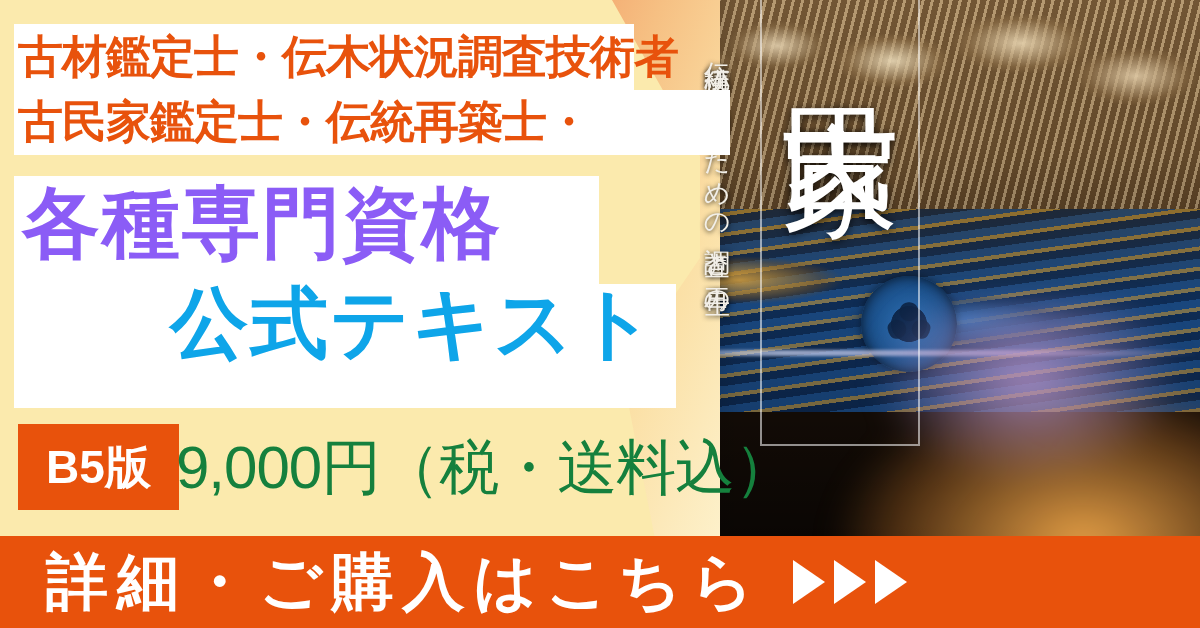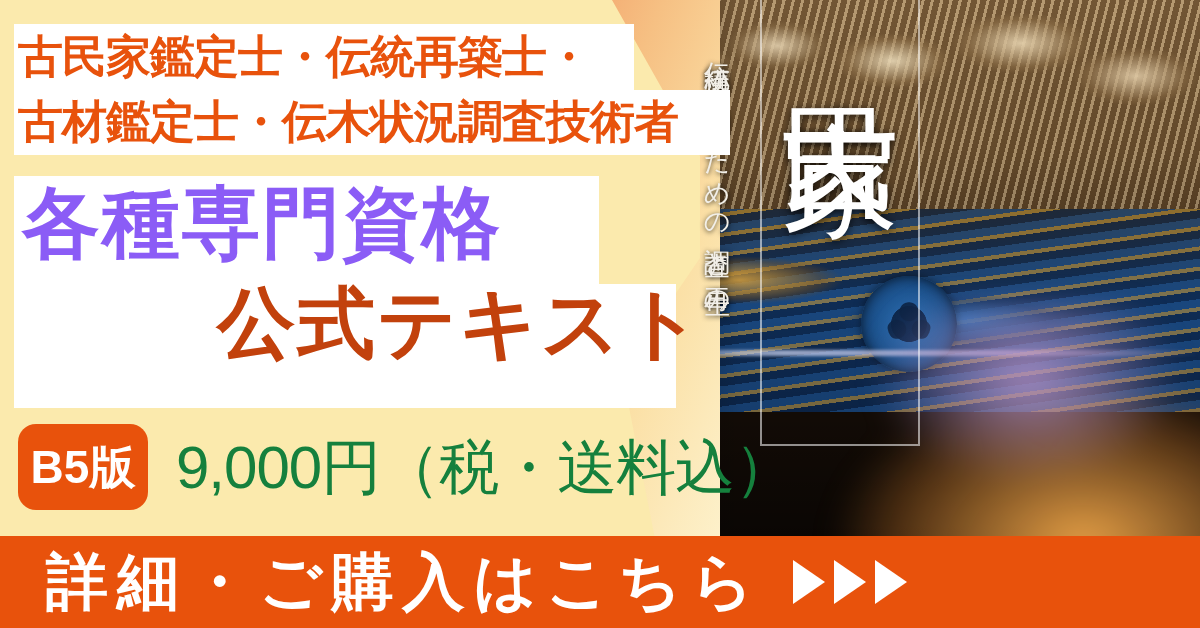--- a/index.html
+++ b/index.html
@@ -168,32 +168,31 @@
     clip-path:polygon(0 0, 585px 0, 585px 108px, 662px 108px, 662px 232px, 0 232px);
   }
   .head-line1{
     position:absolute;left:22px;top:184px;
     font-size:78px;line-height:1;font-weight:bold;
     color:#8b5cf6;letter-spacing:2px;white-space:nowrap;
   }
   .head-line2{
     position:absolute;left:170px;top:284px;
     font-size:78px;line-height:1;font-weight:bold;
-    color:#c2410c;letter-spacing:2px;white-space:nowrap;margin-left:47px;
+    color:#0ea5e9;letter-spacing:2px;white-space:nowrap;
   }
 
   
   .badge-b5{
     position:absolute;left:18px;top:424px;
-    width:130px;height:86px;
+    width:161px;height:86px;
     background:#e8520c;
     display:flex;align-items:center;justify-content:center;
     color:#ffffff;font-size:46px;font-weight:bold;line-height:1;
     letter-spacing:0px;
-    border-radius:18px;
   }
   .price-text{
     position:absolute;left:176px;top:430px;
     font-size:60px;line-height:1.25;font-weight:normal;
     color:#15803d;white-space:nowrap;letter-spacing:-1px;
   }
 
   
   .cta-bar{
     position:absolute;left:0;bottom:0;width:1200px;height:92px;
@@ -235,22 +234,22 @@
   <div class="left-strip"></div>
 
   <div class="cream-panel"></div>
 
   <div class="cover-frame"></div>
   <div class="cover-title">古民家</div>
   <div class="cover-subtitle">伝統構法　古民家活用のための調査と再生の</div>
 
   <div class="panel-qual"></div>
   <div class="qual-lines">
+    <div class="qual-line">古材鑑定士・伝木状況調査技術者</div>
     <div class="qual-line">古民家鑑定士・伝統再築士・</div>
-    <div class="qual-line">古材鑑定士・伝木状況調査技術者</div>
   </div>
 
   <div class="panel-head"></div>
   <div class="head-line1">各種専門資格</div>
   <div class="head-line2">公式テキスト</div>
 
   <div class="badge-b5">B5版</div>
   <div class="price-text">9,000円（税・送料込）</div>
 
   <div class="cta-bar">

